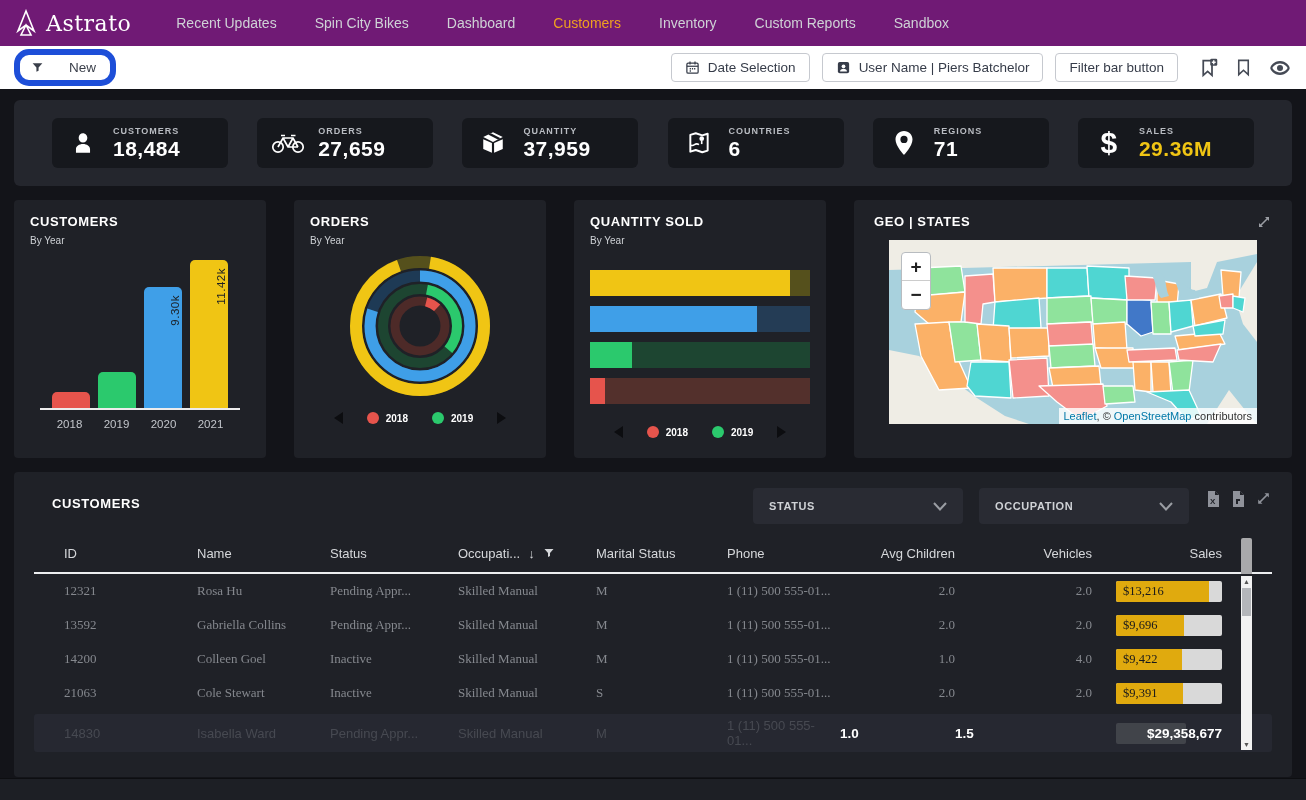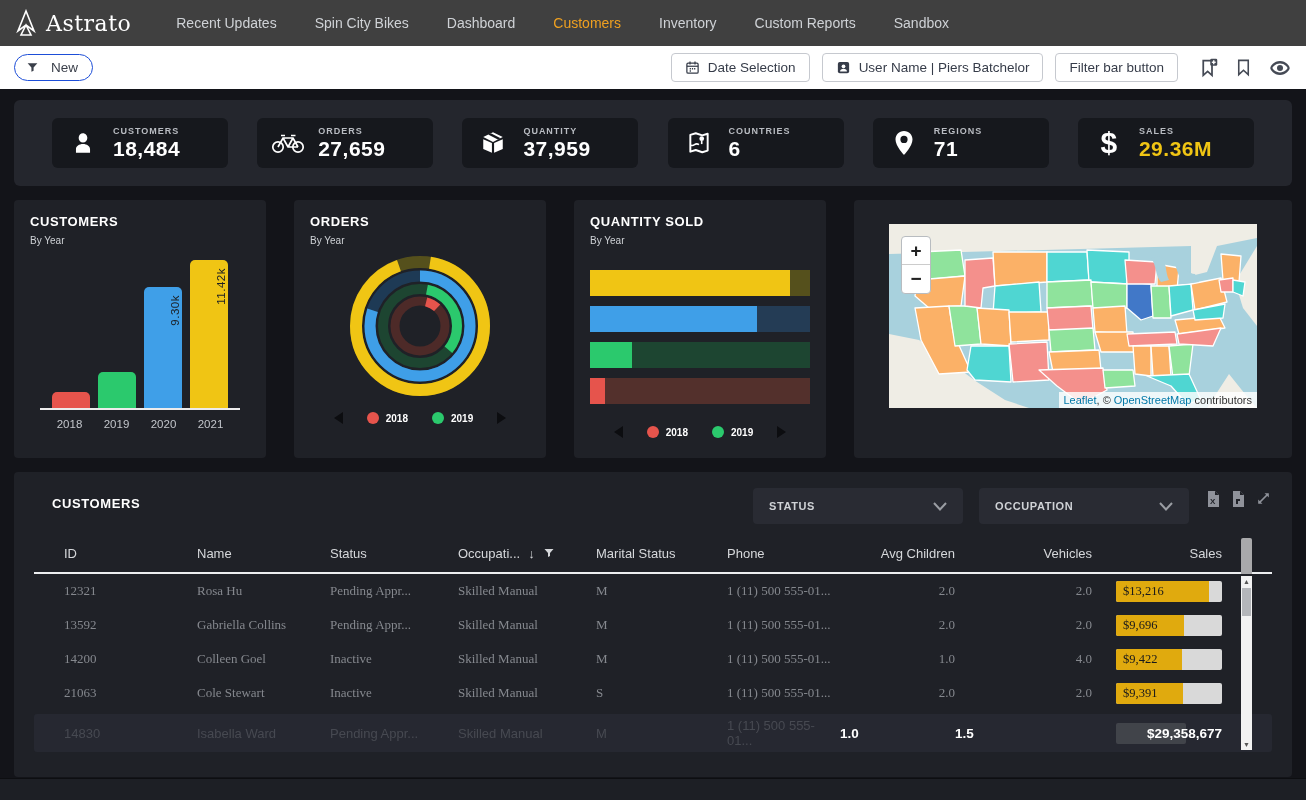--- a/index.html
+++ b/index.html
@@ -1,28 +1,28 @@
 <!DOCTYPE html>
 <html><head>
 <meta charset="utf-8">
 <style>
   * { margin:0; padding:0; box-sizing:border-box; }
   html,body { width:1306px; height:800px; background:#131419; font-family:"Liberation Sans", sans-serif; overflow:hidden; }
   .app { position:relative; width:1306px; height:800px; background:#131419; }
 
   
-  .topnav { height:46px; background:#404040; display:flex; align-items:center; padding:0 14px; }
+  .topnav { height:46px; background:#701a75; display:flex; align-items:center; padding:0 14px; }
   .logo { display:flex; align-items:center; gap:8px; margin-right:26px; }
   .logo-text { color:#fff; font-family:"DejaVu Serif", serif; font-size:22px; letter-spacing:0.5px; }
   .nav-item { color:#cfd2d6; font-size:14px; margin:8px 19px; cursor:pointer; white-space:nowrap; }
   .nav-item.active { color:#efa020; }
 
   
   .toolbar { height:43px; background:#ffffff; display:flex; align-items:center; padding:0 14px; }
-  .chip { display:flex; align-items:center; gap:12px; border:1px solid #1d4ed8; border-radius:15px; padding:5px 14px 5px 11px; color:#3a3f4a; font-size:13.5px; }
+  .chip { display:flex; align-items:center; gap:25px; border:6px solid #1d4ed8; border-radius:15px; padding:5px 14px 5px 11px; color:#3a3f4a; font-size:13.5px; }
   .tb-right { margin-left:auto; display:flex; align-items:center; gap:12px; }
   .tb-btn { display:flex; align-items:center; gap:8px; border:1px solid #c6c9cf; border-radius:4px; padding:6px 13px; color:#363c49; font-size:13.5px; background:#fff; }
   .tb-icons { display:flex; align-items:center; gap:15px; margin-left:8px; color:#454a55; }
 
   
   .main { padding:11px 14px 0 14px; }
 
   
   .kpi-strip { background:#24262d; border-radius:6px; height:86px; display:flex; align-items:center; justify-content:space-between; padding:0 38px; }
   .kpi-card { background:#16181d; border-radius:6px; width:176px; height:50px; display:flex; align-items:center; padding:0 14px; gap:13px; }
@@ -324,20 +324,28 @@
             </span>
           <span class="legend-item">
               <span class="dot" style="background:#2bc96d;"></span>
               <span>2019</span>
             </span>
           <span class="paddle-r"></span>
         </div>
       </div>
 
       <div class="panel" style="padding:14px 20px;">
+        <div class="geo-head">
+          <div class="panel-title">GEO | STATES</div>
+          <svg width="16" height="16" viewBox="0 0 16 16" stroke="#9a9da3" stroke-width="1.6" fill="#9a9da3">
+              <line x1="4" y1="12" x2="12" y2="4"></line>
+              <path d="M9 3h4v4z" stroke="none"></path>
+              <path d="M7 13H3V9z" stroke="none"></path>
+            </svg>
+        </div>
         <div class="map" style="margin:10px 15px 0 15px;">
           <div class="zoomctl">
             <div>+</div>
             <div>−</div>
           </div>
           <svg width="100%" height="100%" viewBox="0 0 368 184" preserveAspectRatio="none">
             <rect x="0" y="0" width="368" height="184" fill="#a8d1dd"></rect>
 
             <path d="M0 0h368v14l-40 8-10 26-16 4V22L0 30z" fill="#efede5"></path>
             <path d="M368 22v80l-14-18-8-26z" fill="#efede5"></path>

